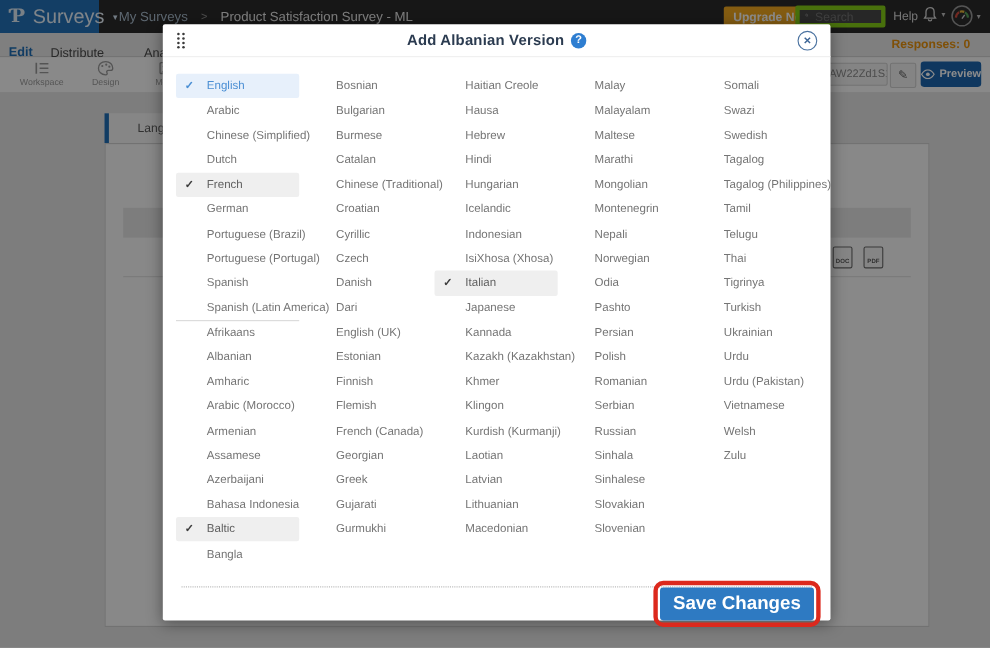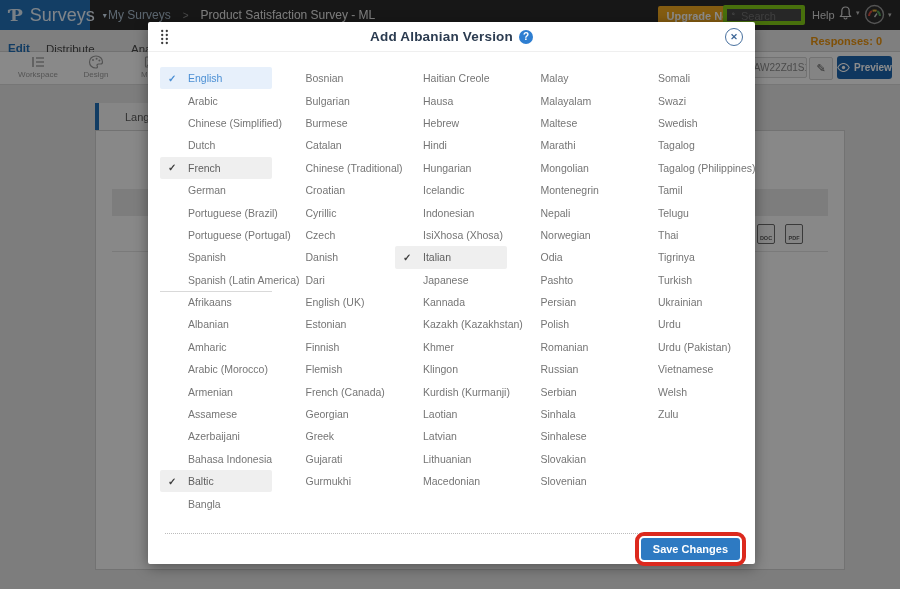--- a/index.html
+++ b/index.html
@@ -91,21 +91,21 @@
   .lang-cell.primary{background:#e7f0fb;}
   .lang-cell.primary .lang-label{color:#4b8fd4;}
   .lang-cell.primary .check{color:#4b8fd4;}
   .lang-cell.checked{background:#efefef;}
   .lang-cell.checked .lang-label{color:#5f5f5f;}
   .col-divider{position:absolute;left:0;width:112px;height:0;border-top:1px solid #d9d9d9;}
 
   .modal-footer{position:absolute;left:17px;right:17px;top:511px;border-top:1px dotted #bcbcbc;
                 height:30px;display:flex;justify-content:flex-end;align-items:center;}
   .save-ring{border:4px solid #dc291d;border-radius:9px;padding:2px;margin-right:-8px;}
-  .save-btn{background:#2e7ac2;color:#fff;font-size:11px;font-weight:bold;border:none;
+  .save-btn{background:#2e7ac2;color:#fff;font-size:17px;font-weight:bold;border:none;
             border-radius:3px;padding:5px 12px;font-family:"Liberation Sans",sans-serif;cursor:pointer;}
 
   svg{display:block;}
 </style>
 </head>
 <body>
 
 <div class="stage">
 
   <div class="topbar">
@@ -446,24 +446,24 @@
           <div class="lang-cell">
             <span class="lang-label">Persian</span>
           </div>
           <div class="lang-cell">
             <span class="lang-label">Polish</span>
           </div>
           <div class="lang-cell">
             <span class="lang-label">Romanian</span>
           </div>
           <div class="lang-cell">
+            <span class="lang-label">Serbian</span>
+          </div>
+          <div class="lang-cell">
             <span class="lang-label">Russian</span>
-          </div>
-          <div class="lang-cell">
-            <span class="lang-label">Serbian</span>
           </div>
           <div class="lang-cell">
             <span class="lang-label">Sinhala</span>
           </div>
           <div class="lang-cell">
             <span class="lang-label">Sinhalese</span>
           </div>
           <div class="lang-cell">
             <span class="lang-label">Slovakian</span>
           </div>

